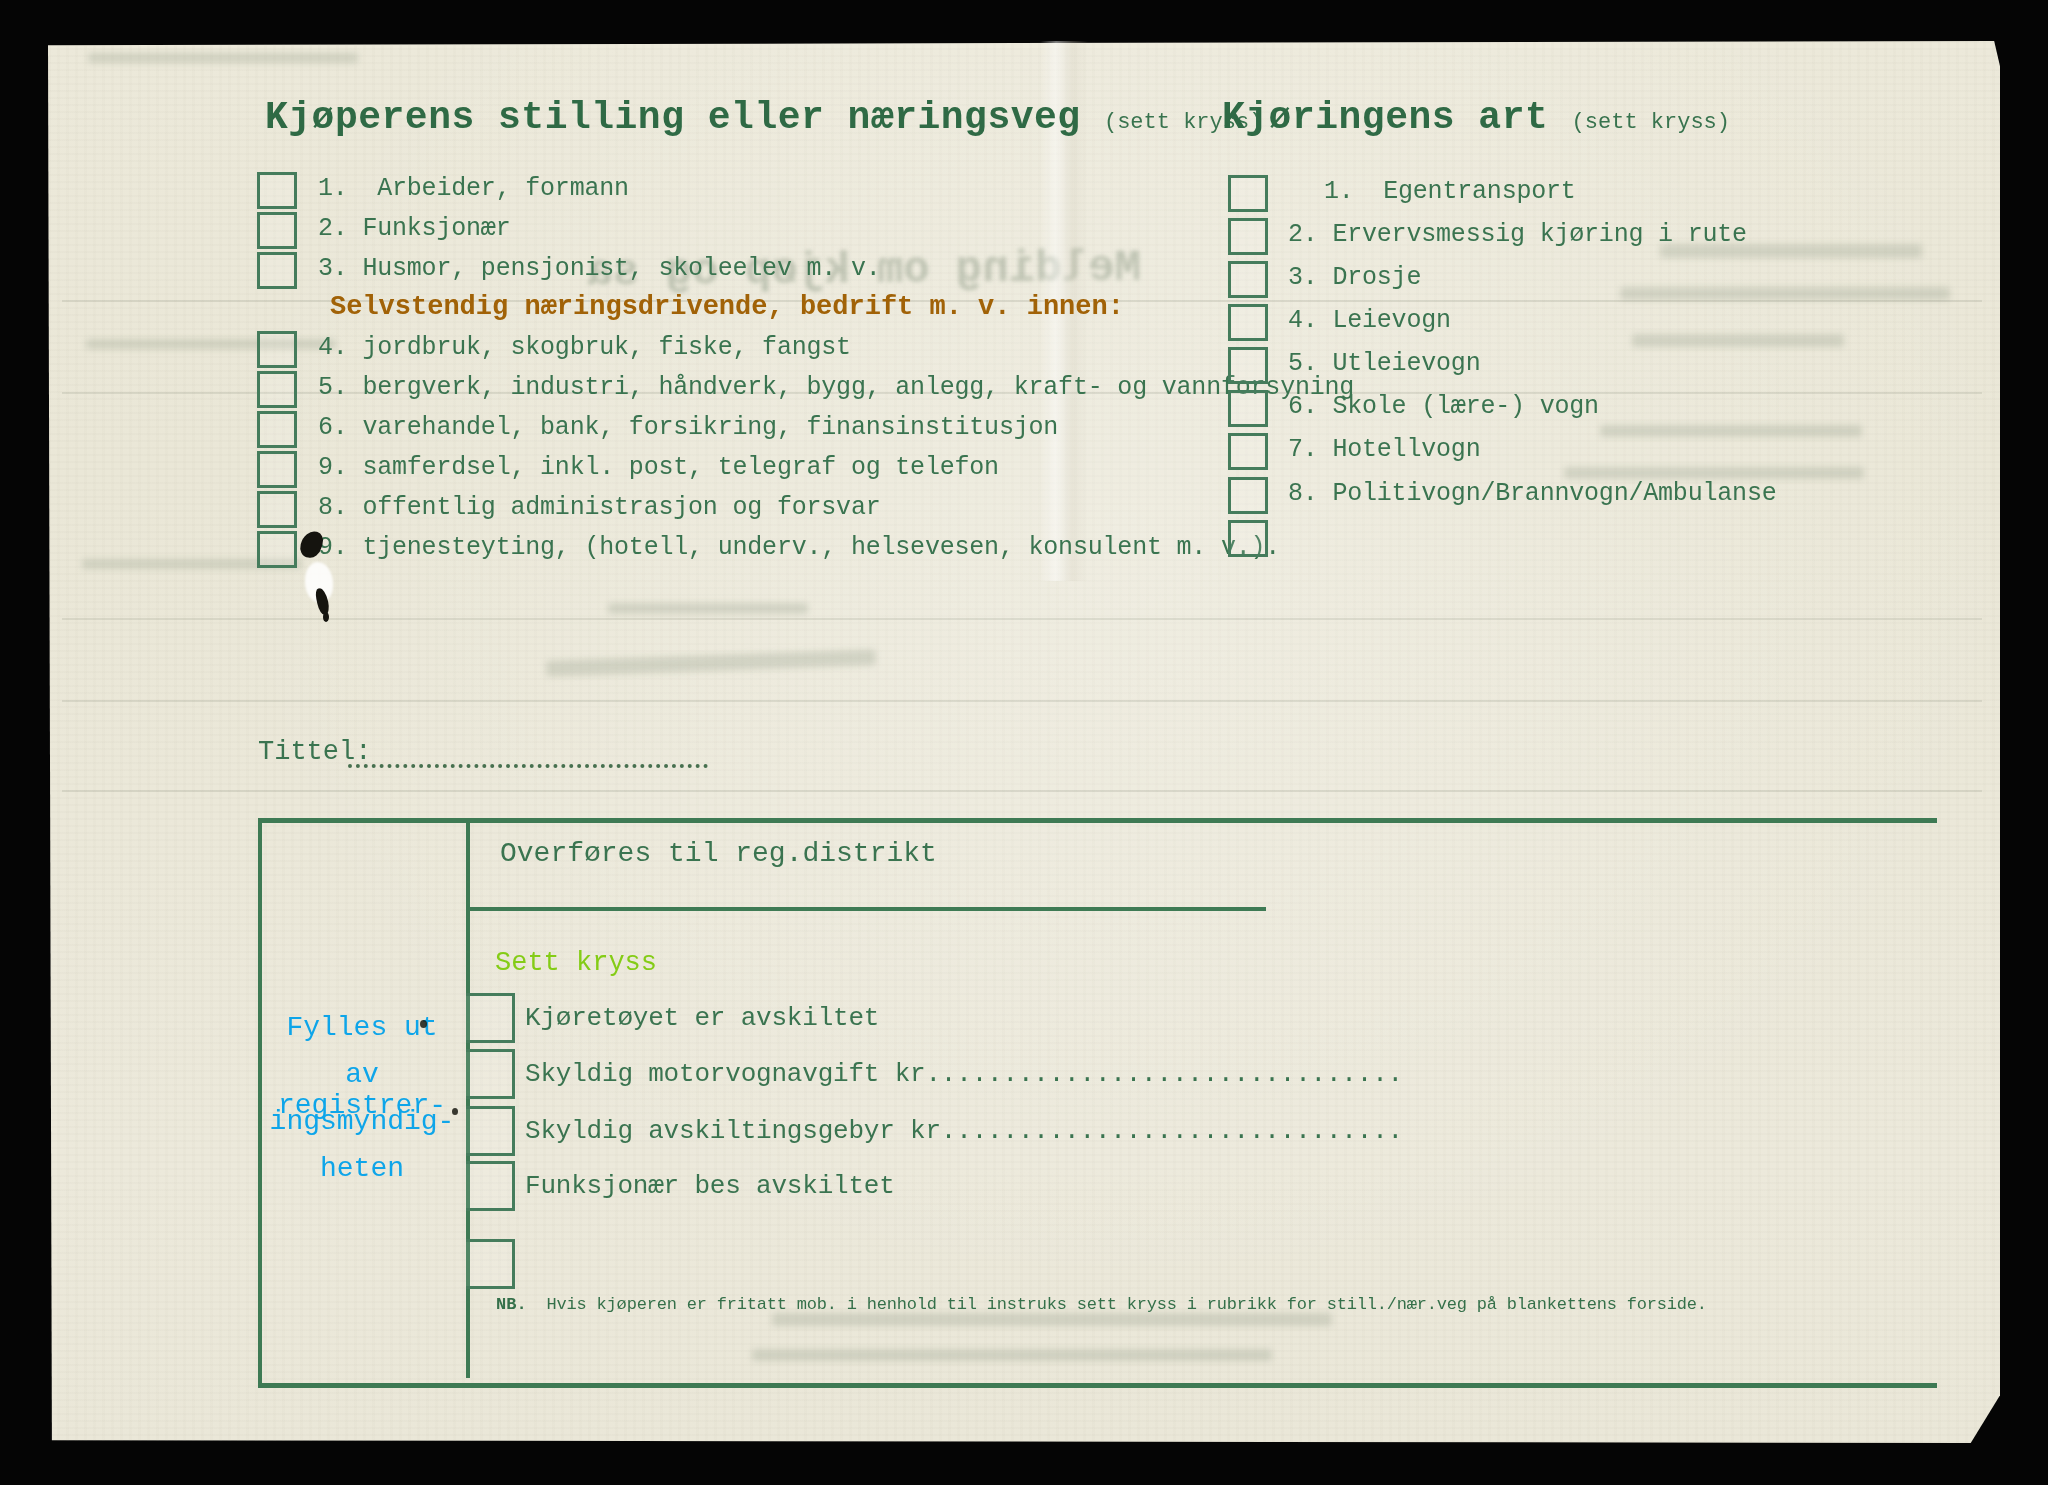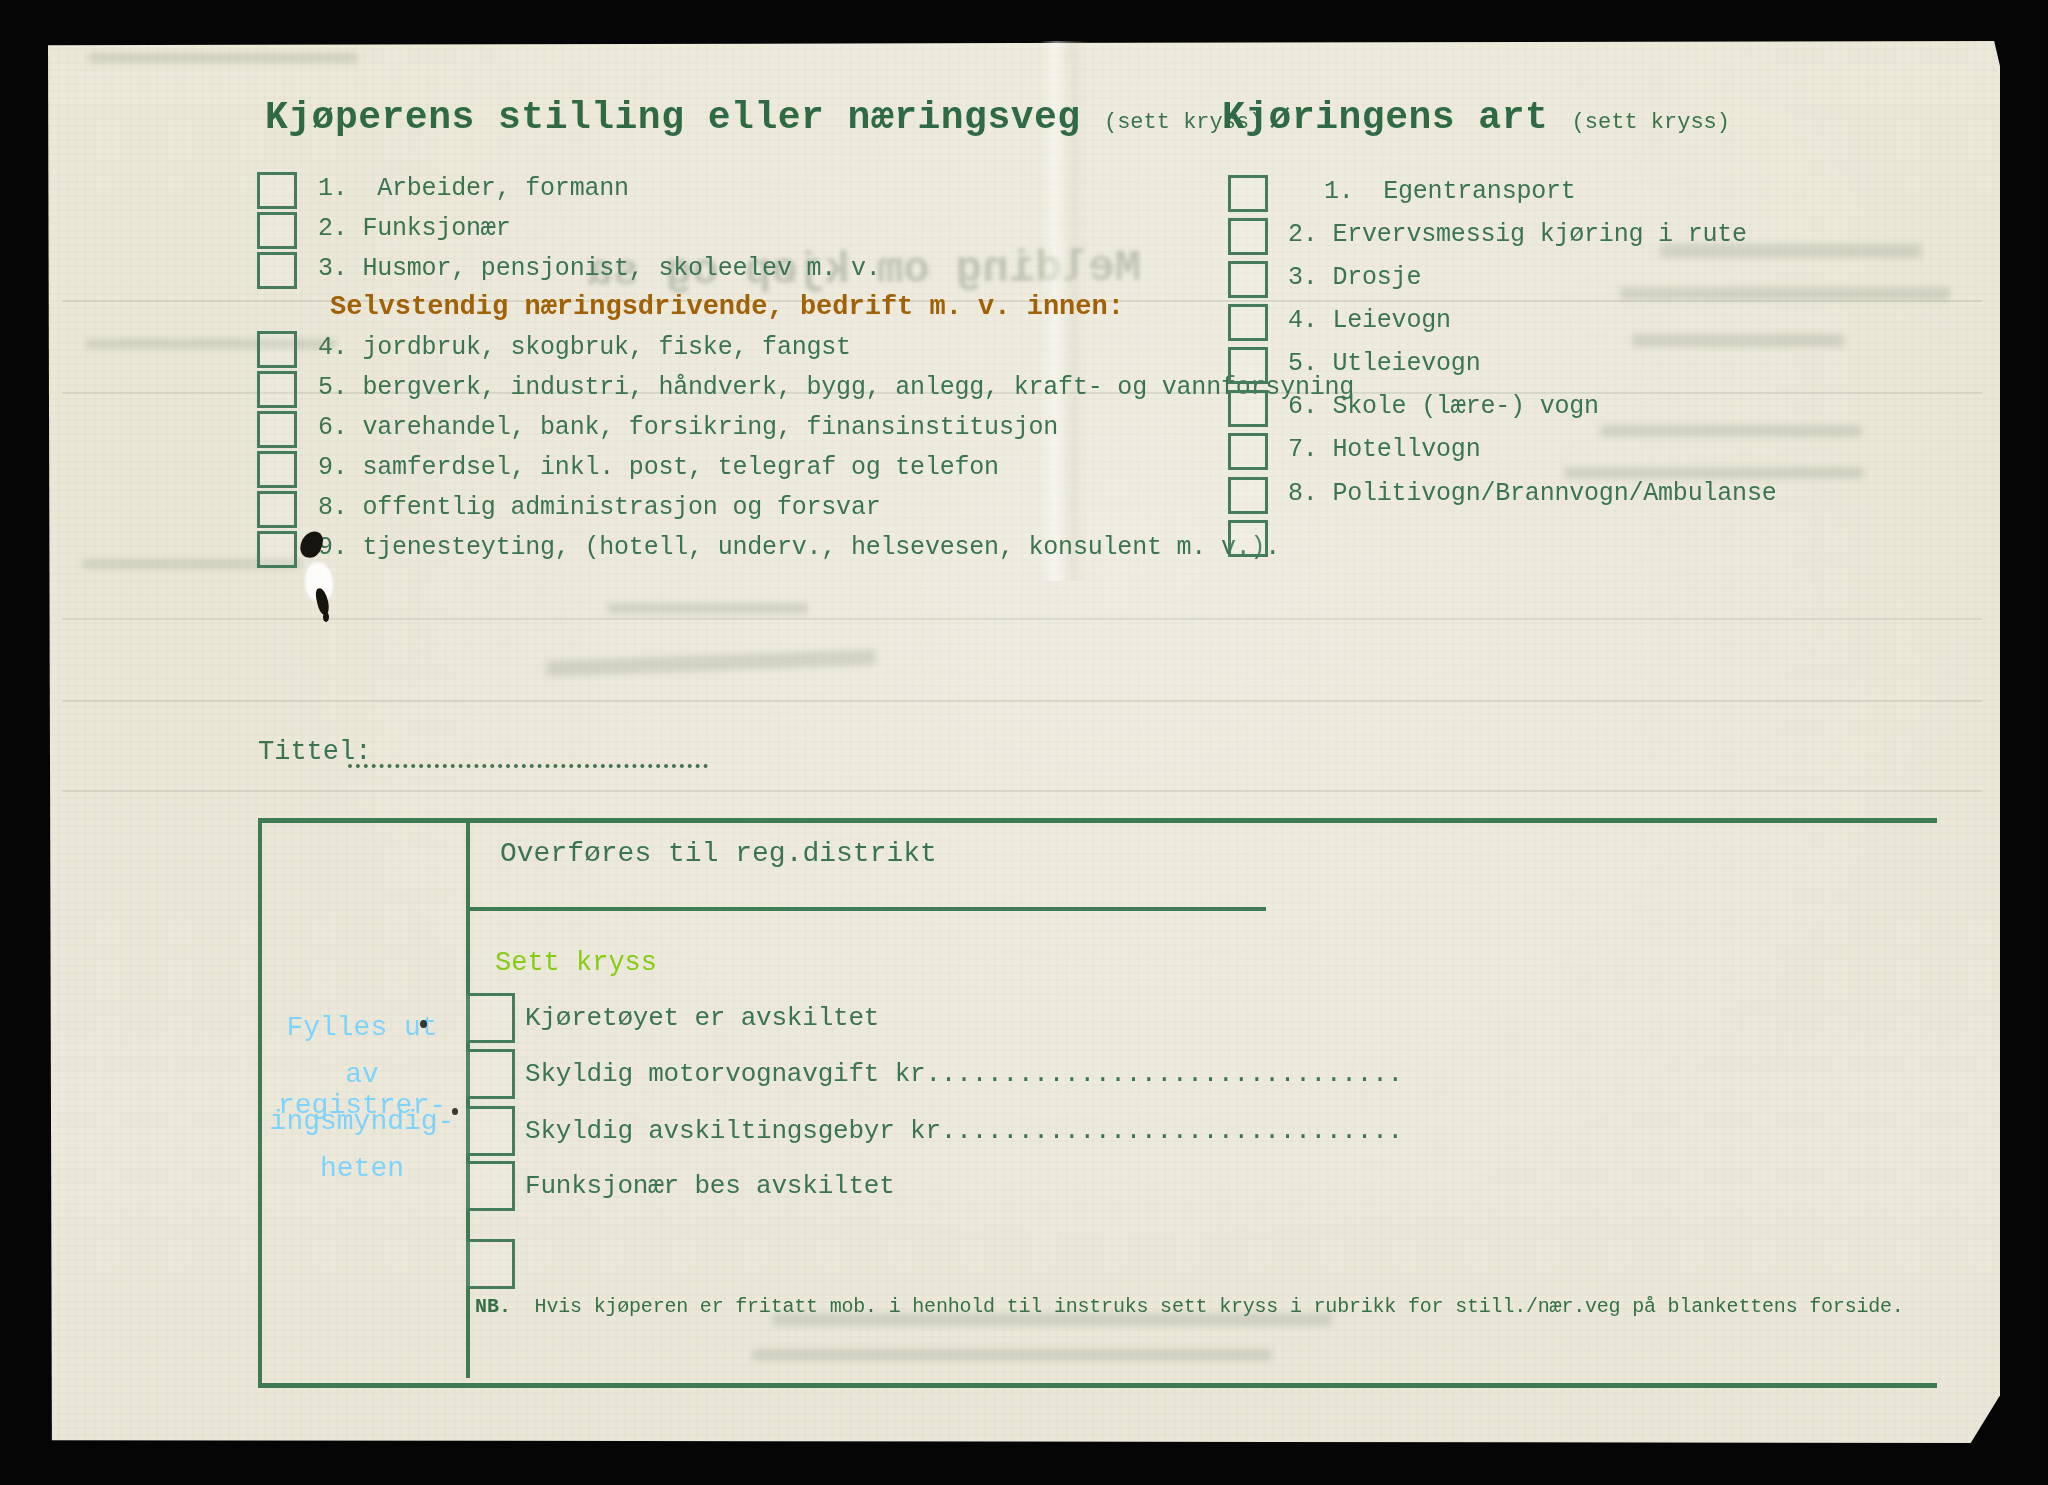--- a/index.html
+++ b/index.html
@@ -16,28 +16,28 @@
   .hint{font-weight:normal;font-size:22px;letter-spacing:0;color:#38734e;}
   .cb{position:absolute;width:34px;height:31px;border:3px solid #457c5c;background:rgba(255,255,255,.12);}
   .itm{position:absolute;font-size:25px;letter-spacing:-.2px;color:#3a7450;white-space:pre;}
   .subhead{position:absolute;font-size:27px;font-weight:bold;color:#a16207;white-space:pre;}
   .tittel{position:absolute;font-size:27px;color:#3a7450;}
   .dotline{position:absolute;height:24px;border-bottom:4px dotted #47704f;}
   
   .authbox{position:absolute;left:258px;top:818px;width:1675px;height:560px;
            border-top:5px solid #3e7a54;border-left:4px solid #3e7a54;border-bottom:5px solid #3e7a54;}
   .divider{position:absolute;left:466px;top:818px;width:4px;height:560px;background:#3e7a54;}
-  .sidelbl{position:absolute;left:258px;width:208px;text-align:center;font-size:28px;color:#7dd3fc;}
+  .sidelbl{position:absolute;left:258px;width:208px;text-align:center;font-size:28px;color:#0ea5e9;}
   .transfer{position:absolute;left:500px;top:838px;font-size:28px;color:#3a7450;}
   .underline{position:absolute;left:466px;top:907px;width:800px;height:4px;background:#3e7a54;}
   .settkryss{position:absolute;left:495px;top:948px;font-size:27px;color:#84cc16;}
   .bracket{position:absolute;left:466px;width:46px;height:44px;border:3px solid #457c5c;border-left:none;
            background:rgba(255,255,255,.10);}
   .boxitm{position:absolute;left:525px;font-size:26px;letter-spacing:-.2px;color:#3a7450;white-space:pre;}
-  .nb{position:absolute;left:475px;top:1295px;font-size:20px;letter-spacing:-.2px;color:#35704a;white-space:pre;}
+  .nb{position:absolute;left:496px;top:1295px;font-size:17px;letter-spacing:-.2px;color:#35704a;white-space:pre;}
   .nb b{font-weight:bold;letter-spacing:0;}
   
   .ghost-title{position:absolute;left:548px;top:204px;width:545px;text-align:center;
                font-size:44px;font-weight:bold;color:rgba(146,158,138,.50);
                transform:scaleX(-1) rotate(.5deg);filter:blur(2px);white-space:nowrap;}
   .gline{position:absolute;height:2px;background:rgba(120,122,108,.16);}
   .gstrip{position:absolute;background:rgba(150,158,140,.30);filter:blur(3px);border-radius:4px;}
   .crease{position:absolute;left:1040px;top:41px;width:48px;height:540px;
           background:linear-gradient(90deg,rgba(255,255,255,0),rgba(255,255,255,.45),rgba(210,205,188,.25),rgba(255,255,255,0));}
   .ink{position:absolute;background:#15140f;}

